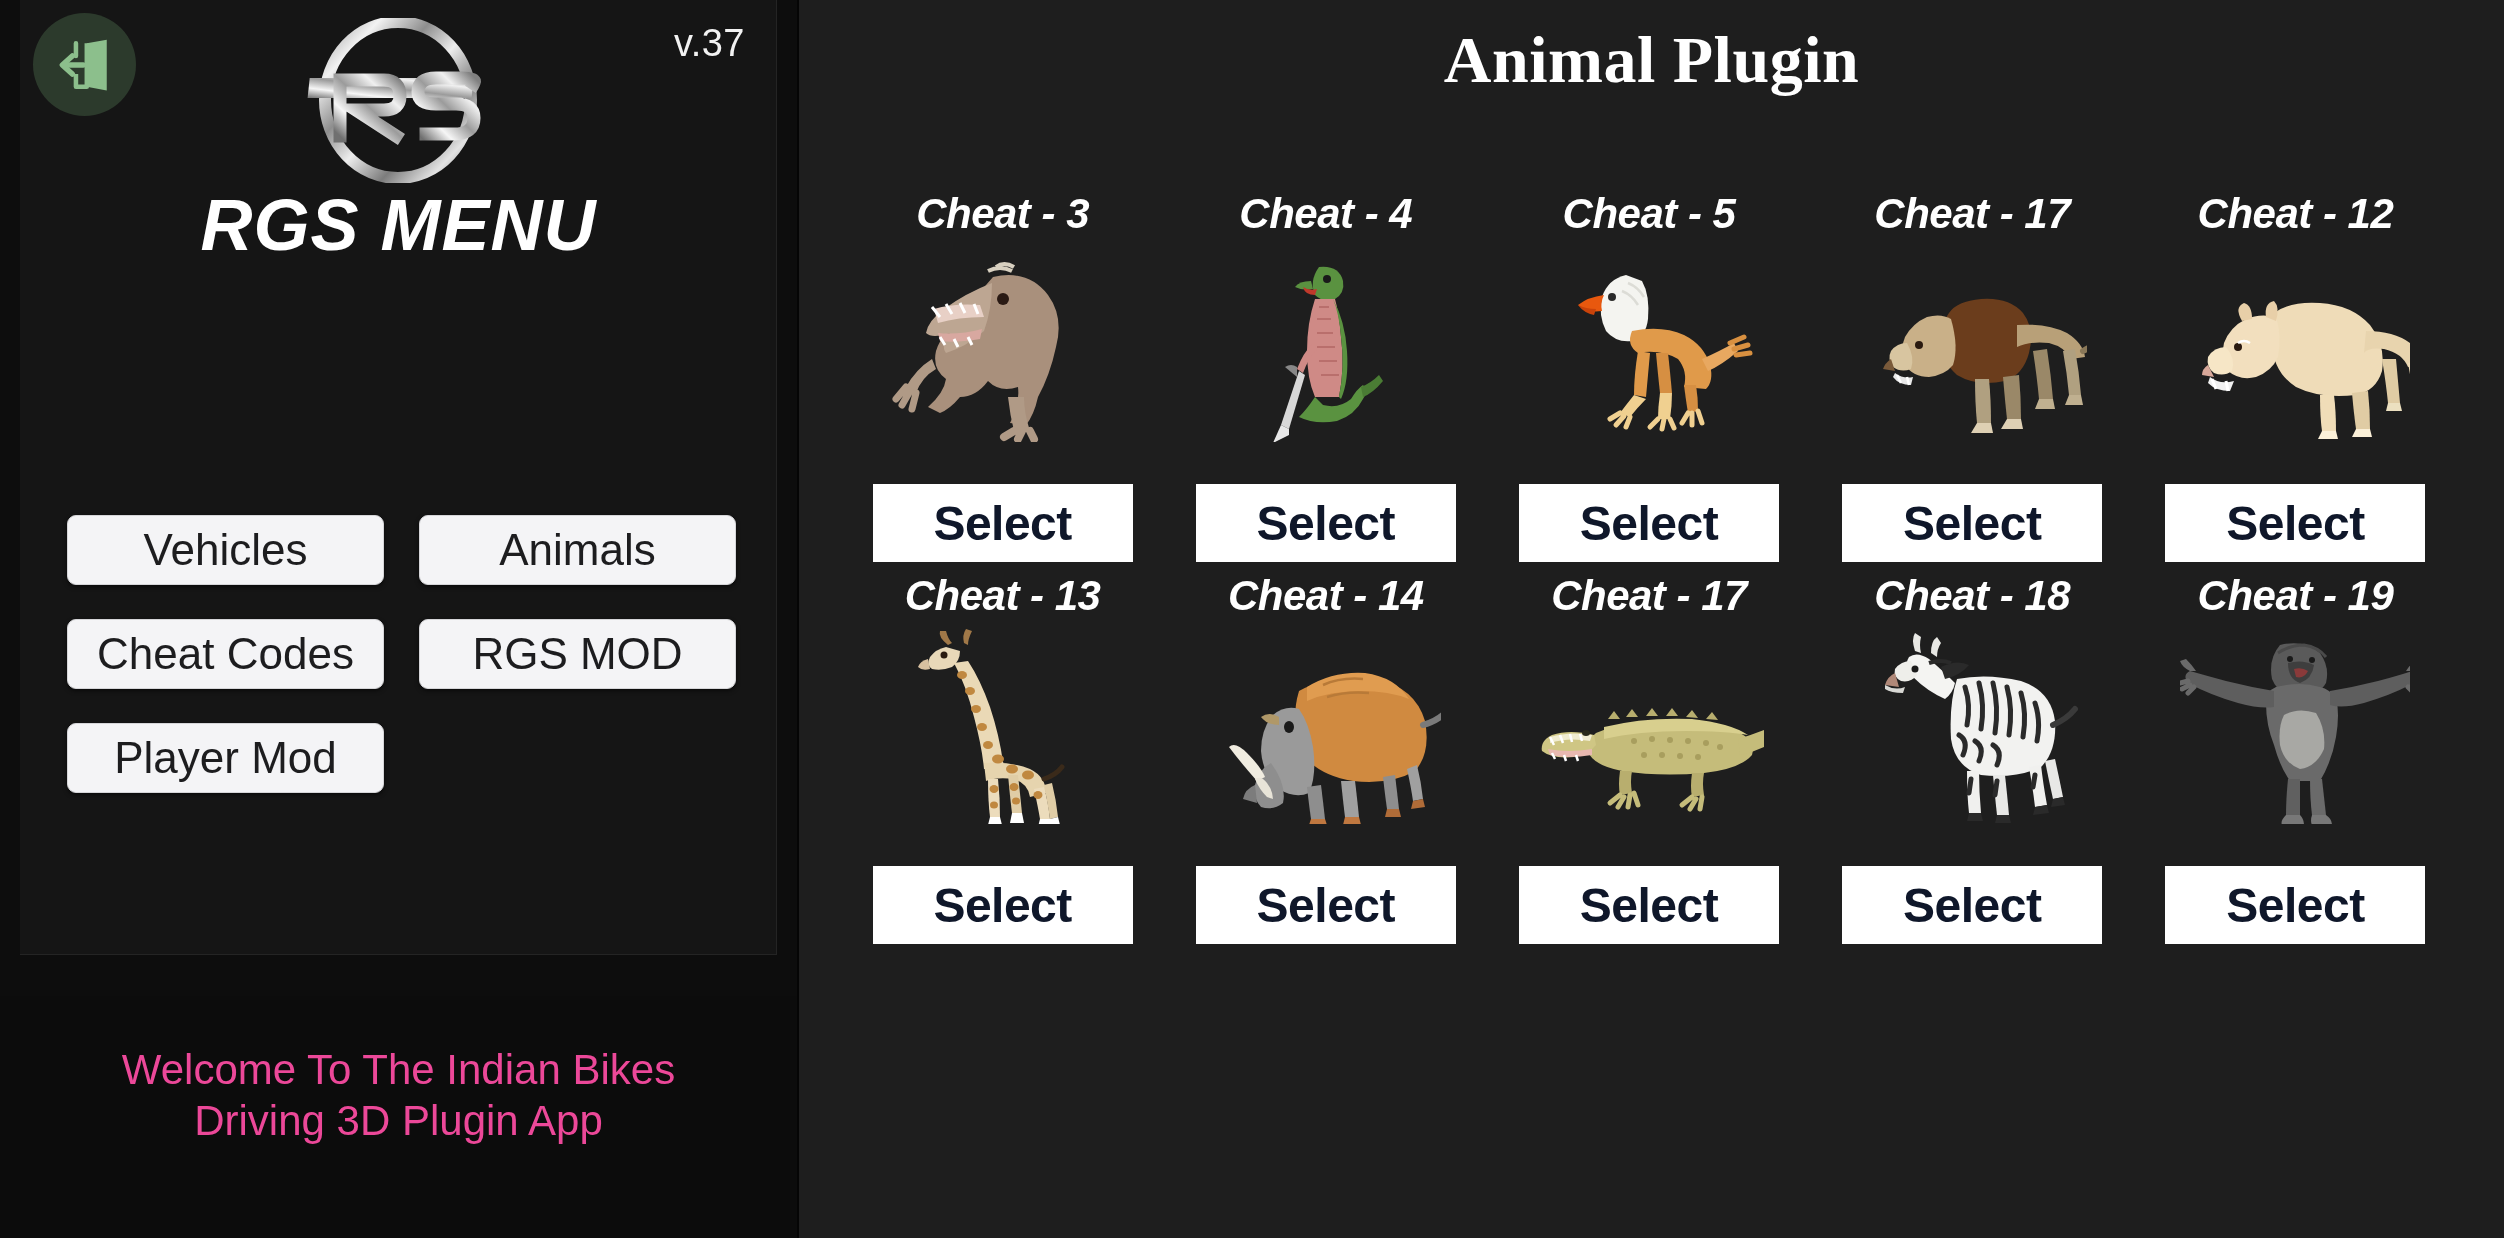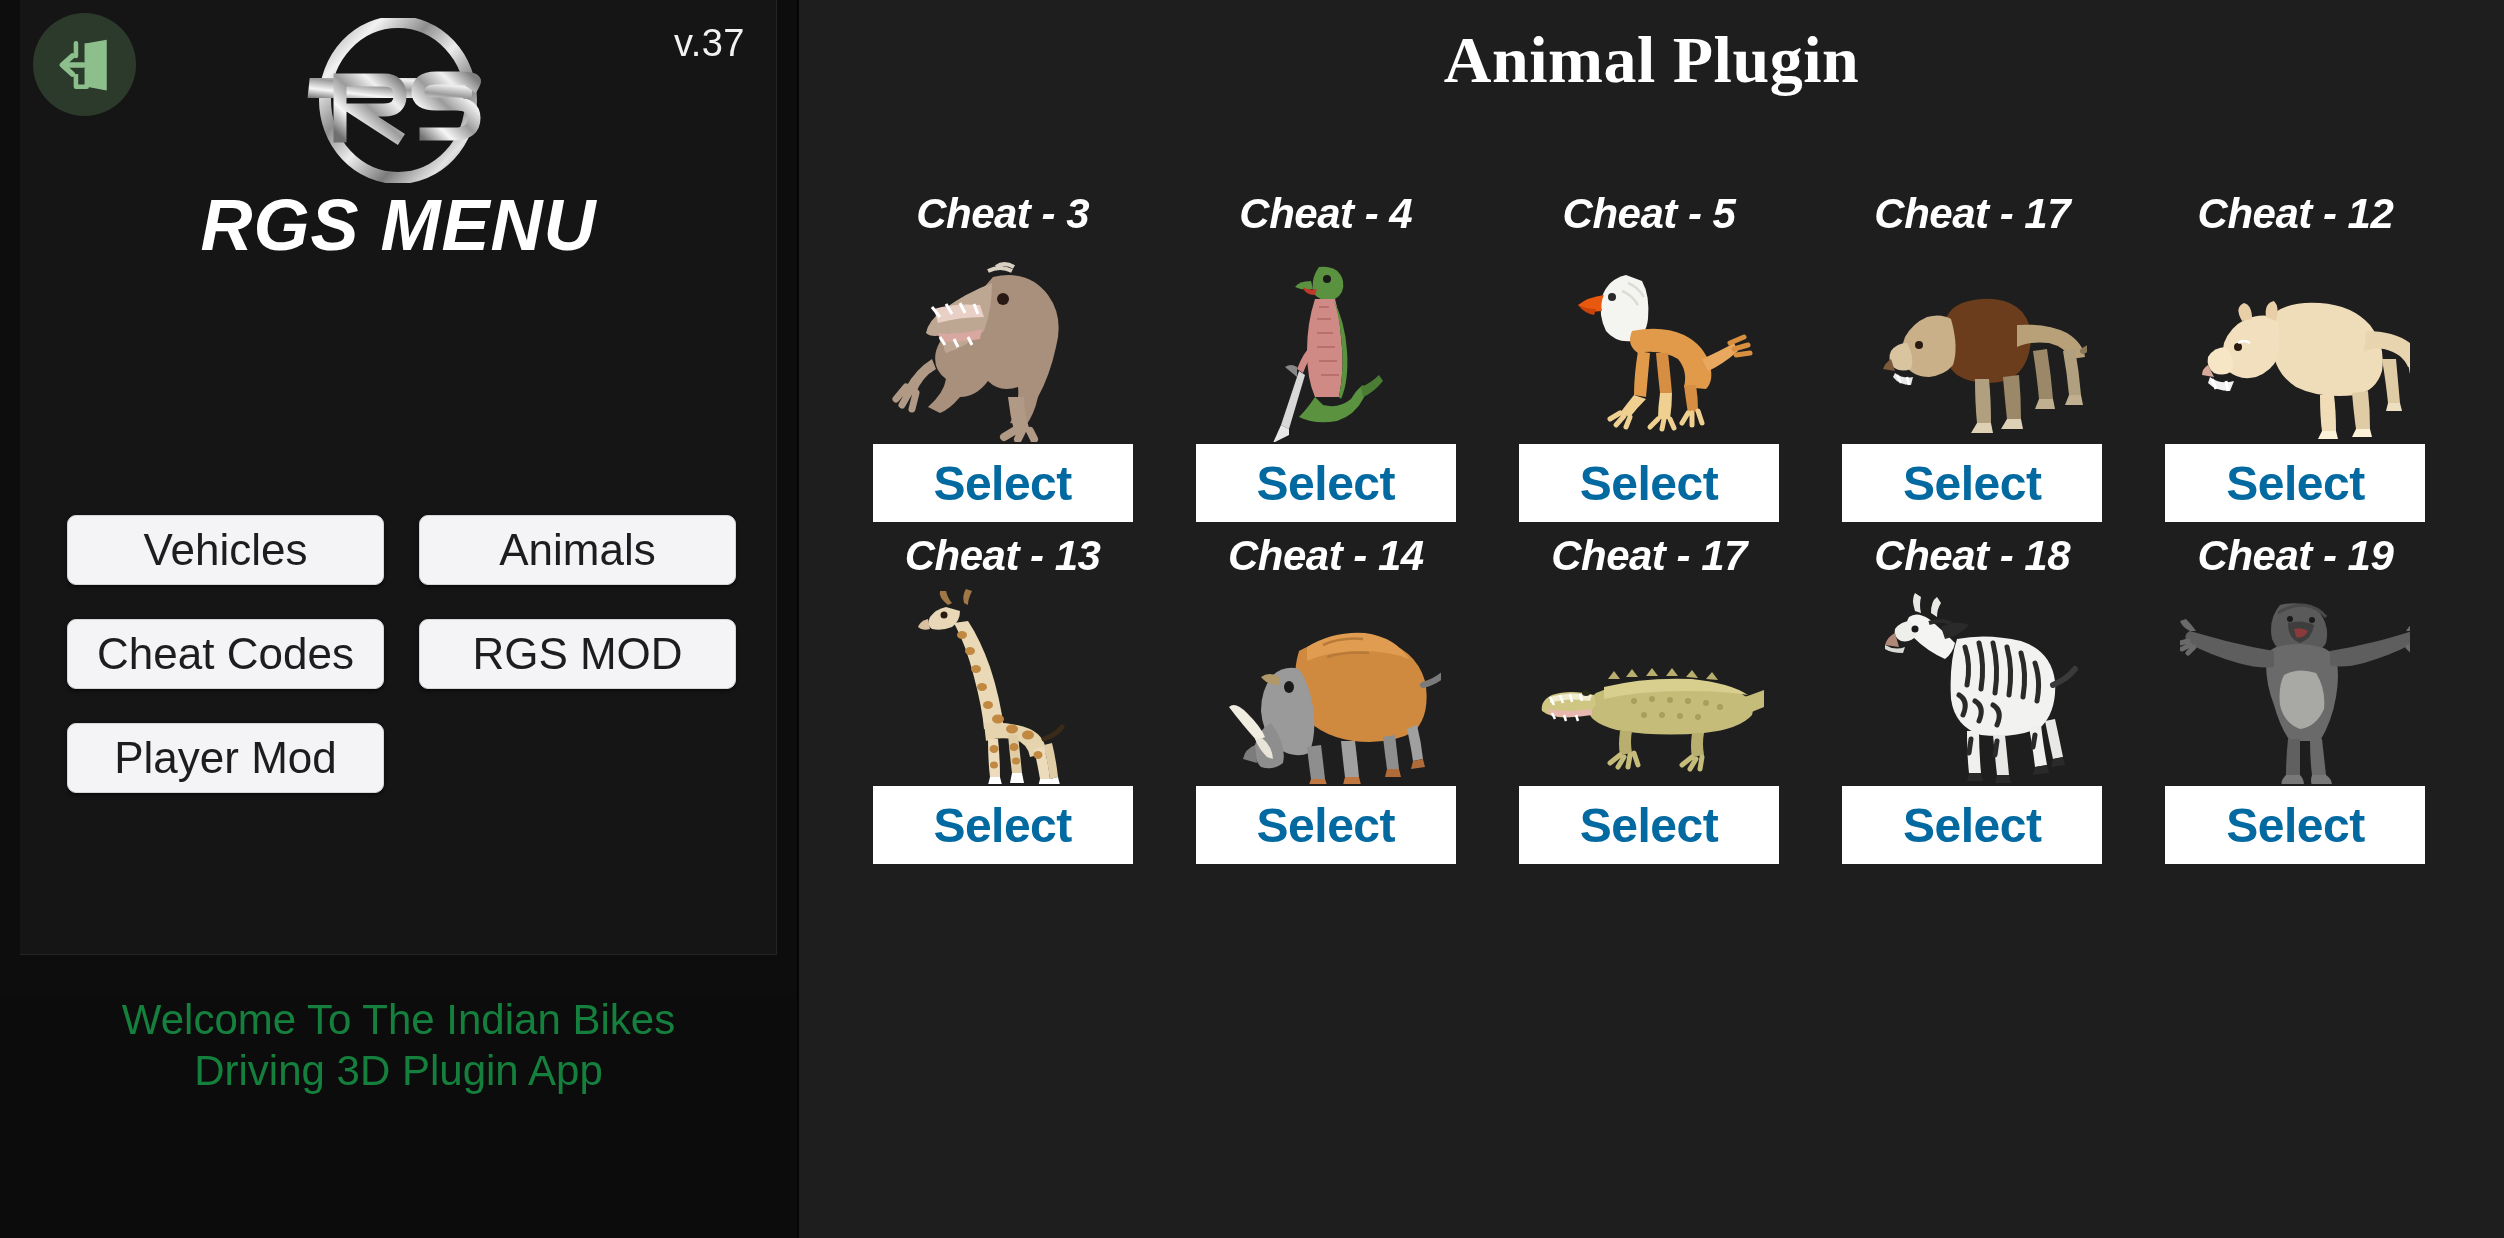--- a/index.html
+++ b/index.html
@@ -93,24 +93,24 @@
     font-size:44px;
     display:flex; align-items:center; justify-content:center;
     cursor:pointer;
     box-shadow:0 2px 4px rgba(0,0,0,0.55);
     font-family:"Liberation Sans", sans-serif;
   }
 
   
   .welcome {
     position:absolute;
-    left:0; top:994px;
+    left:0; top:1044px;
     width:797px;
     text-align:center;
-    color:#15803d;
+    color:#ec4899;
     font-size:42px;
     line-height:1.22;
     font-family:"Liberation Sans", sans-serif;
   }
 
   
   #main {
     position:relative;
     flex:1 1 auto;
     height:1238px;
@@ -157,27 +157,28 @@
   }
   .thumb {
     width:260px; height:200px;
     display:flex; align-items:center; justify-content:center;
     overflow:hidden;
   }
   .thumb svg { display:block; }
   .select-btn {
     width:260px; height:78px;
     background:#ffffff;
-    color:#0369a1;
+    color:#0f172a;
     font-size:48px;
     font-weight:bold;
     display:flex; align-items:center; justify-content:center;
     cursor:pointer;
     font-family:"Liberation Sans", sans-serif;
     letter-spacing:-0.5px;
+    margin-top:40px;
   }
 </style>
 </head>
 <body>
 
 <div id="app">
 
   <div id="sidebar">
     <div class="sidebar-card"></div>
 

